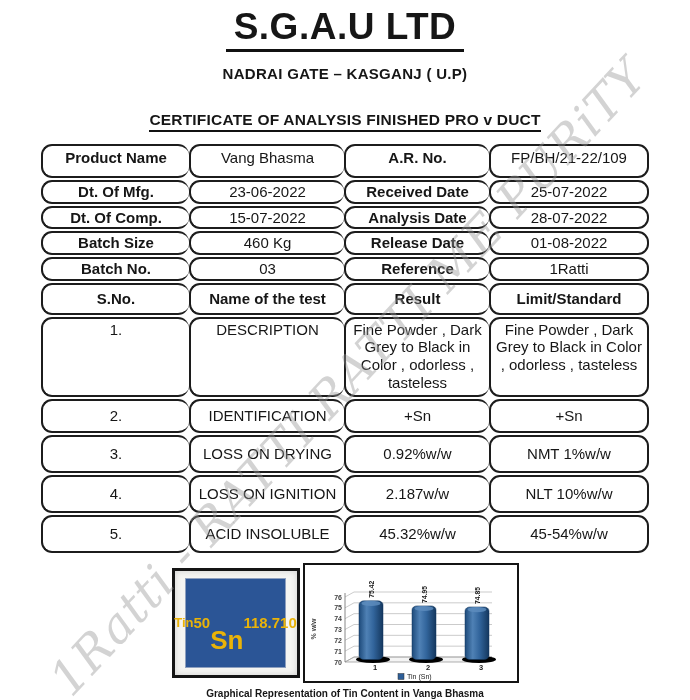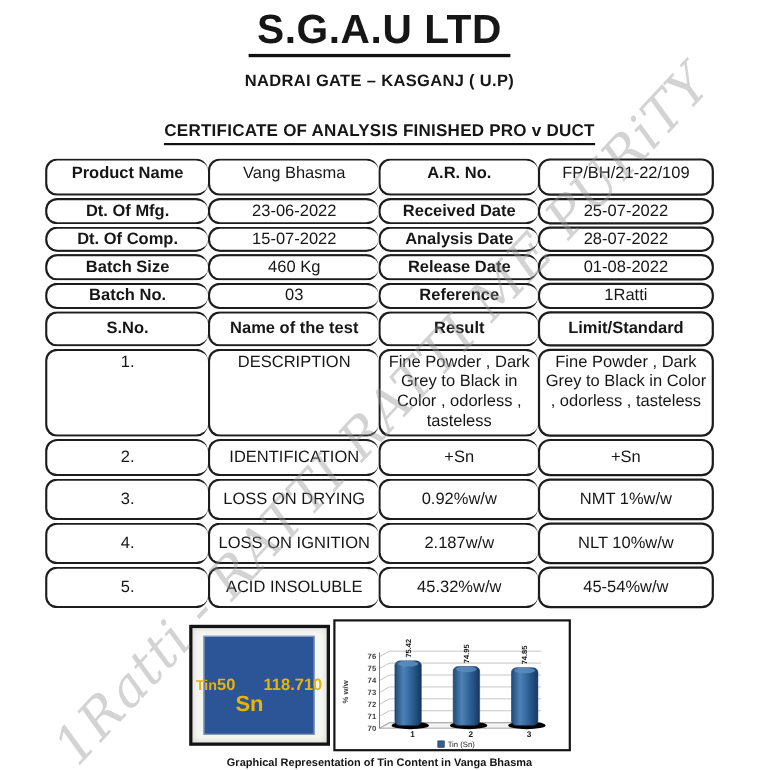--- a/index.html
+++ b/index.html
@@ -57,21 +57,21 @@
     display:flex; align-items:center; justify-content:center;
     box-shadow:inset 0 0 6px #cfcfcf;
   }
   .element-inner {
     width:101px; height:90px; background:#2b5596; border:1px solid #8ea0bf;
     display:flex; flex-direction:row; align-items:center; justify-content:center;
     color:#eab308; text-align:center;
   }
   .el-name { font-size:13px; font-weight:800; line-height:1.05; }
   .el-num  { font-size:15px; font-weight:800; line-height:1.05; }
-  .el-sym  { font-size:20px; font-weight:800; line-height:1.0;margin-top:35px; }
+  .el-sym  { font-size:26px; font-weight:800; line-height:1.0;margin-top:35px; }
   .el-mass { font-size:15px; font-weight:800; line-height:1.1; }
 
   .chart-box { width:216px; height:120px; border:2px solid #141414; background:#fff; }
   .chart-box svg { display:block; }
 
   .caption { margin-top:5px; text-align:center; font-size:10px; font-weight:700; position:relative; z-index:2; }
 </style>
 </head>
 <body>
 

